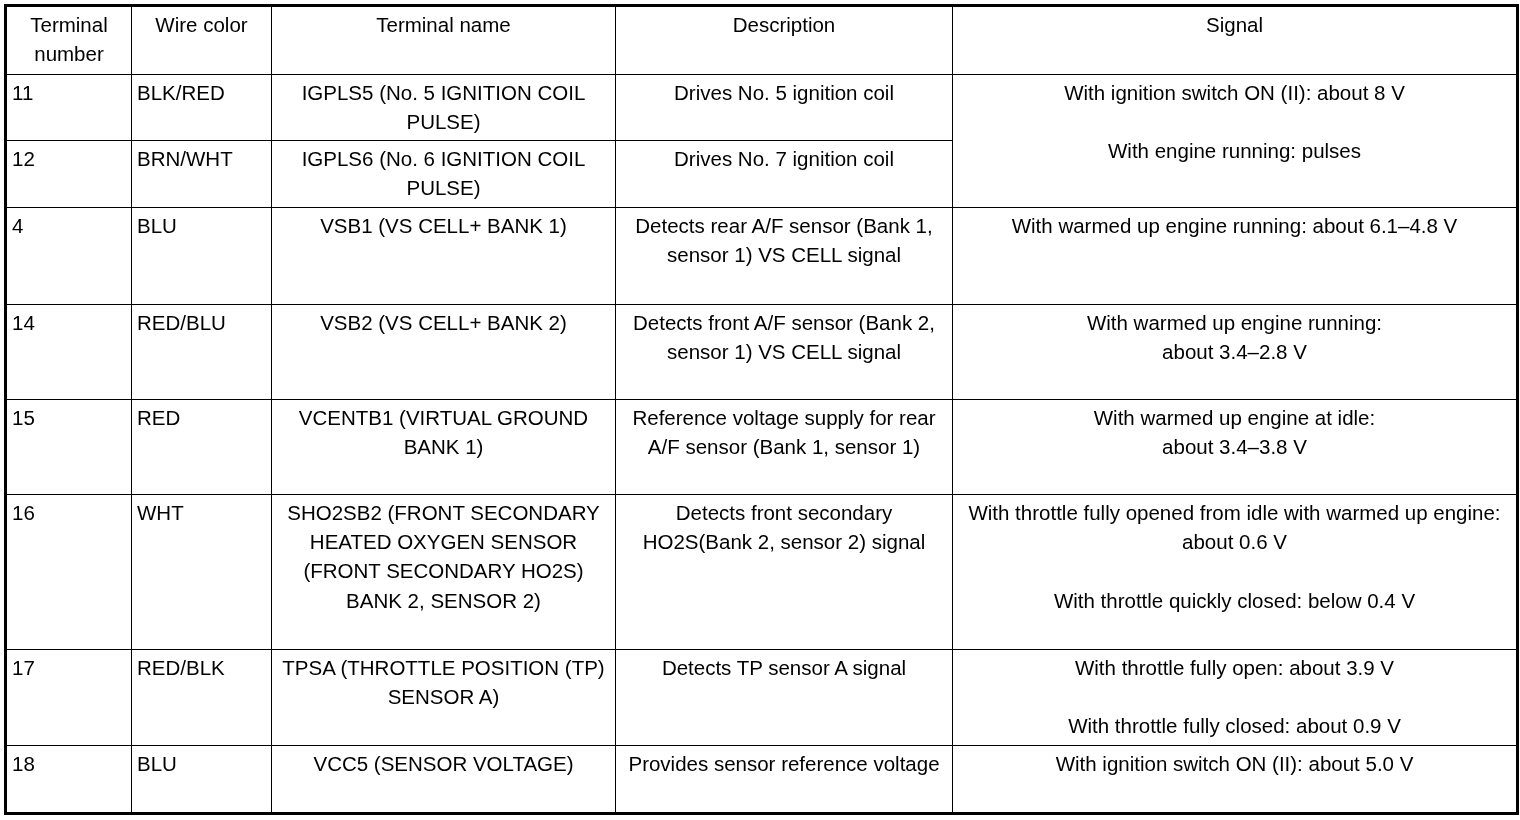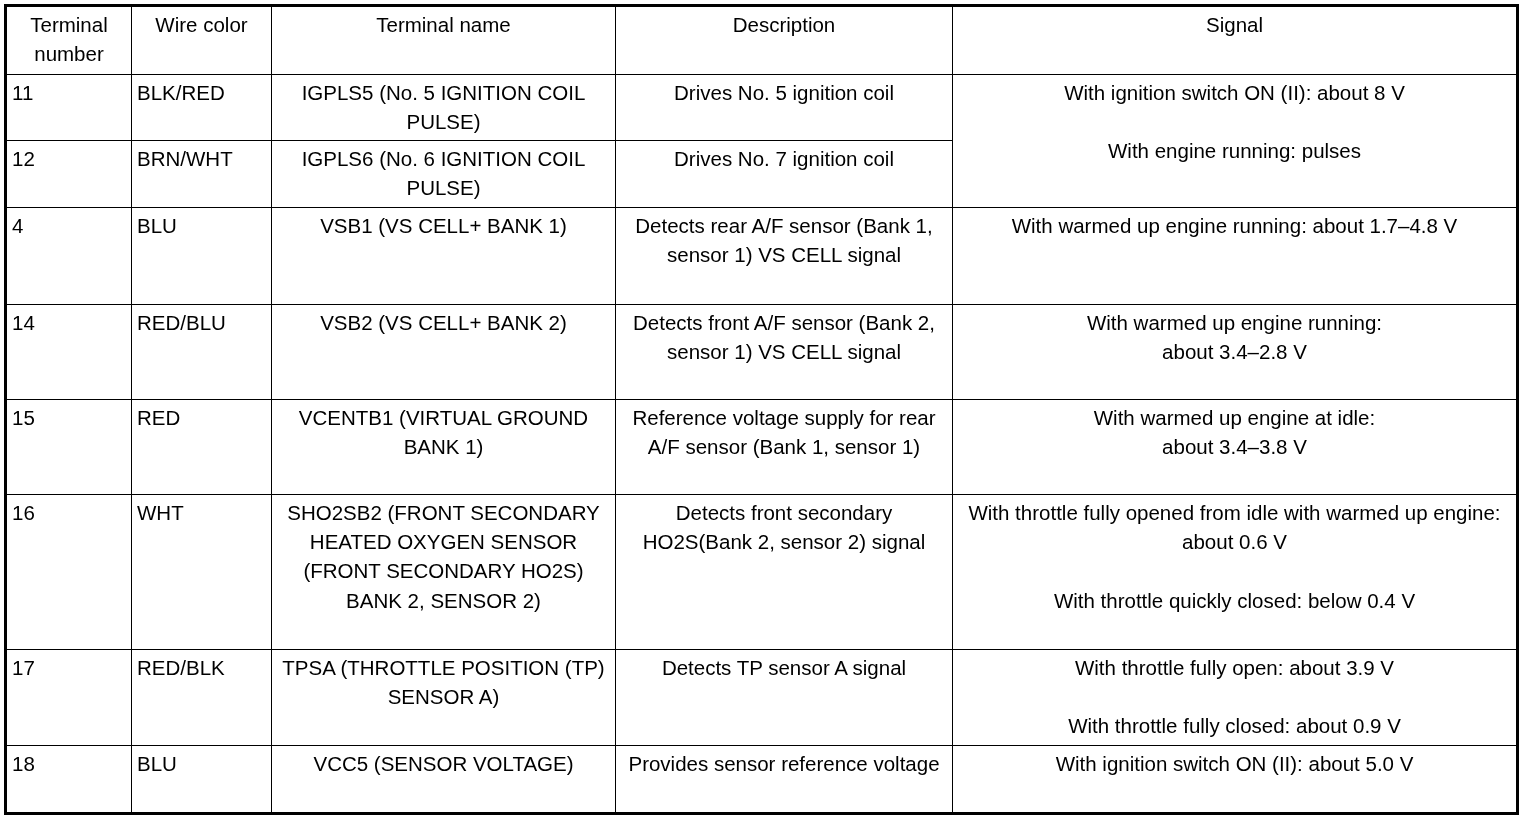--- a/index.html
+++ b/index.html
@@ -135,21 +135,21 @@
           <td class="cell-wire">BRN/WHT</td>
           <td class="cell-name">IGPLS6 (No. 6 IGNITION COIL PULSE)</td>
           <td class="cell-desc">Drives No. 7 ignition coil</td>
         </tr>
         <tr class="row-h-13">
           <td class="cell-term">4</td>
           <td class="cell-wire">BLU</td>
           <td class="cell-name">VSB1 (VS CELL+ BANK 1)</td>
           <td class="cell-desc">Detects rear A/F sensor (Bank 1, sensor 1) VS CELL signal</td>
           <td class="cell-signal">
-            <span class="sig-line">With warmed up engine running: about 1.7–4.8 V</span>
+            <span class="sig-line">With warmed up engine running: about 6.1–4.8 V</span>
           </td>
         </tr>
         <tr class="row-h-14">
           <td class="cell-term">14</td>
           <td class="cell-wire">RED/BLU</td>
           <td class="cell-name">VSB2 (VS CELL+ BANK 2)</td>
           <td class="cell-desc">Detects front A/F sensor (Bank 2, sensor 1) VS CELL signal</td>
           <td class="cell-signal">
             <span class="sig-line">With warmed up engine running:</span>
             <span class="sig-line">about 3.4–2.8 V</span>

